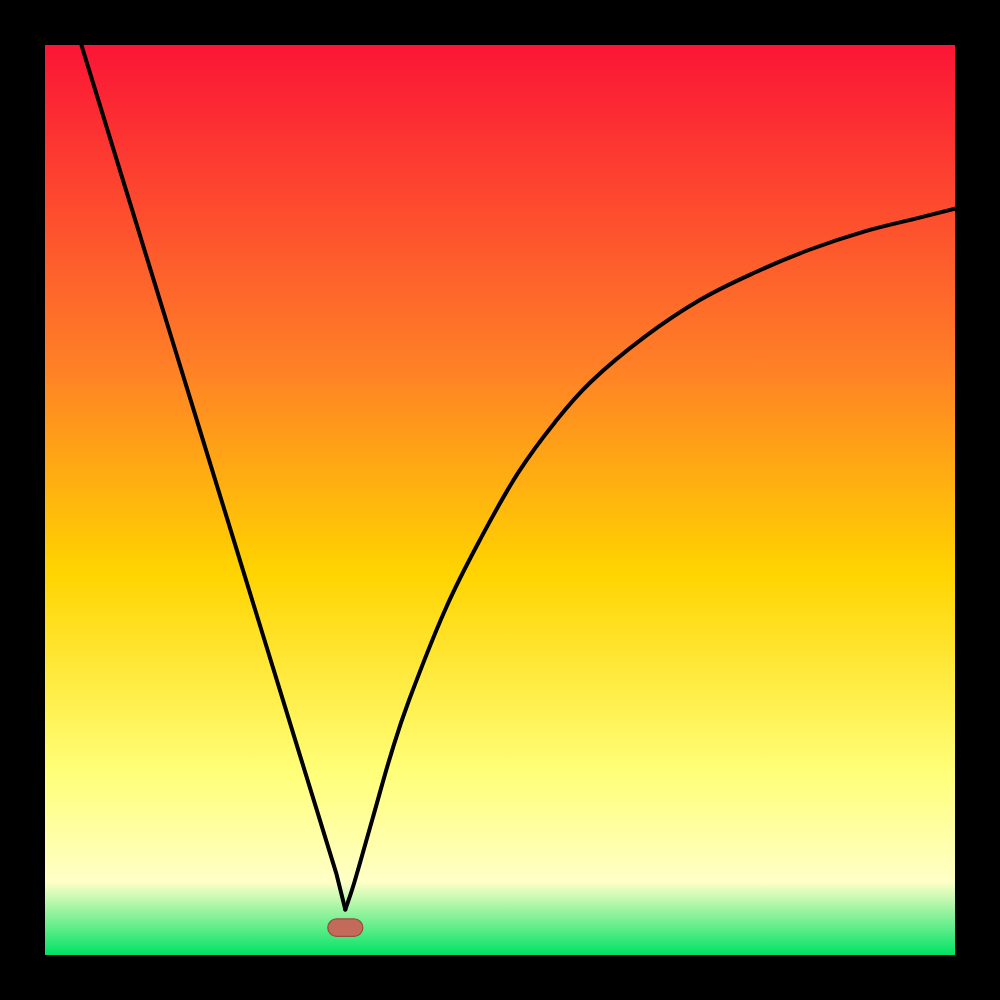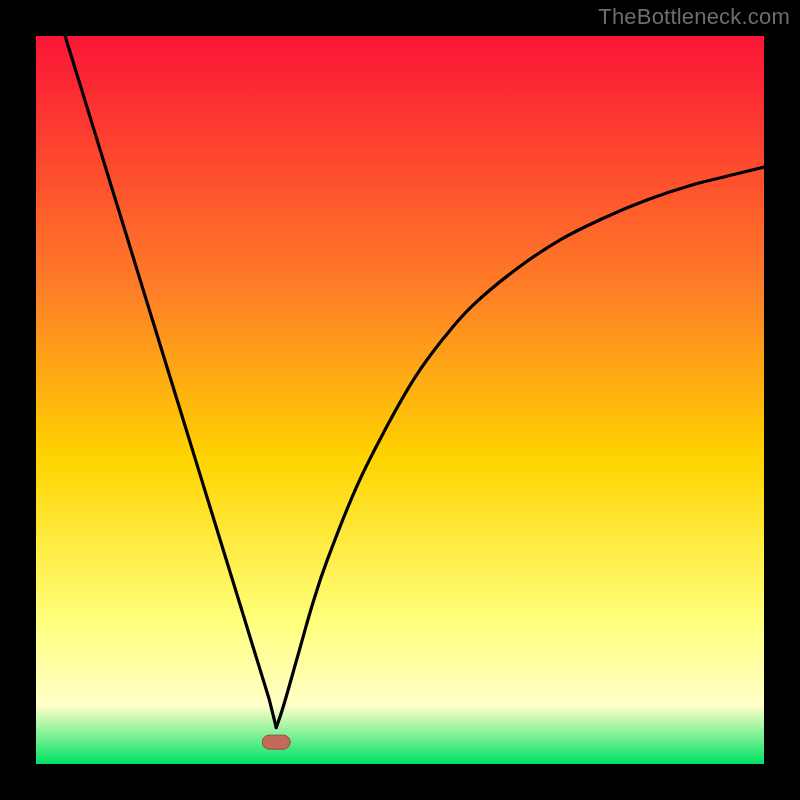--- a/index.html
+++ b/index.html
@@ -39,21 +39,20 @@
     font-weight: 500;
     letter-spacing: 0.2px;
     user-select: none;
   }
 </style>
 </head>
 <body>
 
 <div class="frame">
 
-  <div class="attribution">TheBottleneck.com</div>
 
   <div class="plot">
     <svg viewBox="0 0 728 728" preserveAspectRatio="none">
       <defs>
         <linearGradient id="bg" x1="0" y1="0" x2="0" y2="1">
           <stop offset="0%" stop-color="#fb1536"></stop>
           <stop offset="35%" stop-color="#ff7f27"></stop>
           <stop offset="58%" stop-color="#ffd400"></stop>
           <stop offset="80%" stop-color="#ffff7a"></stop>
           <stop offset="92%" stop-color="#ffffc8"></stop>

